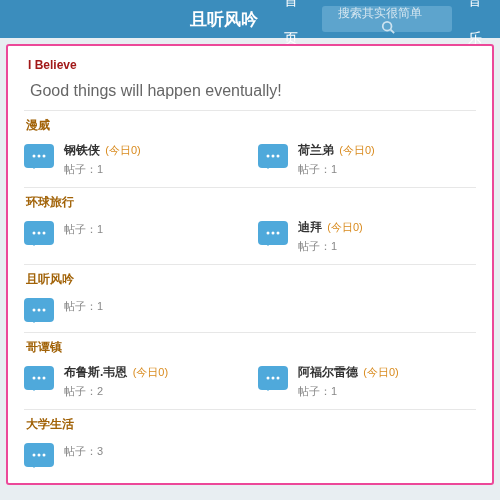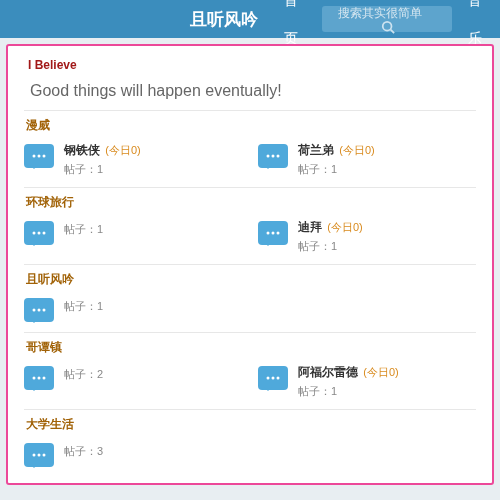--- a/index.html
+++ b/index.html
@@ -262,20 +262,21 @@
           <div class="forum-row">
             <div class="forum-item col1">
               <div class="forum-icon">
                 <div class="forum-dots">
                   <span></span>
                   <span></span>
                   <span></span>
                 </div>
               </div>
               <div class="forum-text">
+                <div><span class="forum-name">布鲁斯.韦恩</span> <span class="today">(今日0)</span></div>
                 <div class="post-count"><span>帖子：</span><span>2</span></div>
               </div>
             </div>
             <div class="forum-item">
               <div class="forum-icon">
                 <div class="forum-dots">
                   <span></span>
                   <span></span>
                   <span></span>
                 </div>

